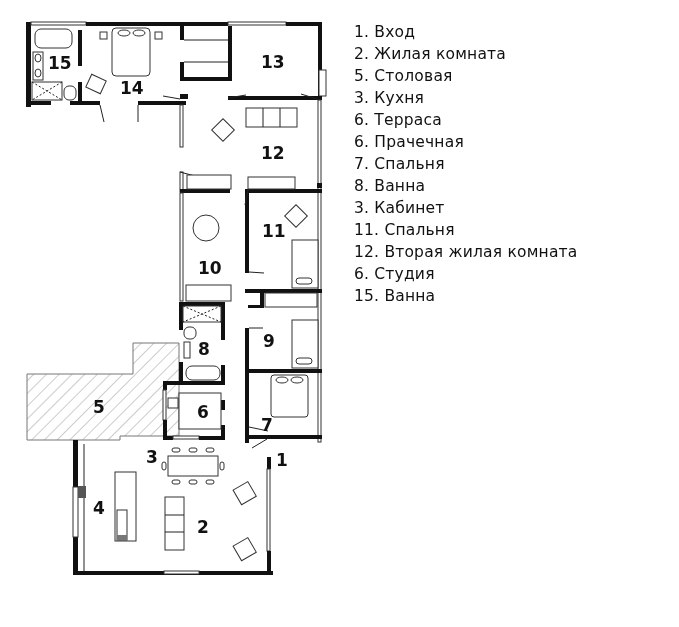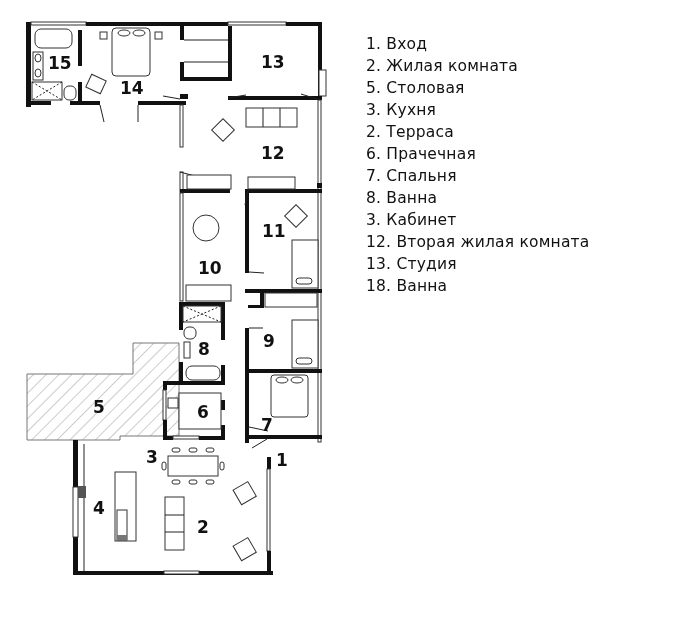--- a/index.html
+++ b/index.html
@@ -3,21 +3,21 @@
 <meta charset="utf-8">
 <style>
   html, body { margin: 0; padding: 0; background: #ffffff; }
   body { width: 679px; height: 627px; position: relative; overflow: hidden; font-family: "DejaVu Sans", sans-serif; }
   #plan { position: absolute; left: 0; top: 0; width: 340px; height: 627px; }
   .wall { fill: #111; }
   .thin { stroke: #222; stroke-width: 1; fill: none; }
   .win { fill: #fff; stroke: #333; stroke-width: 1; }
   .furn { fill: #fff; stroke: #333; stroke-width: 1; }
   .room-num { font-family: "DejaVu Sans", sans-serif; font-weight: bold; font-size: 17px; fill: #111; }
-  #legend { position: absolute; left: 354px; top: 21px; margin: 12px; padding: 0; list-style: none; }
+  #legend { position: absolute; left: 354px; top: 21px; margin: 0; padding: 0; list-style: none; }
   #legend li { font-family: "DejaVu Sans", sans-serif; font-size: 15.5px; line-height: 22px; color: #111; white-space: nowrap; letter-spacing: 0.2px; }
 </style>
 </head>
 <body>
 
 <svg id="plan" viewBox="0 0 340 627" xmlns="http://www.w3.org/2000/svg">
   <defs>
     <pattern id="hatch" patternUnits="userSpaceOnUse" width="9" height="9" patternTransform="rotate(45)">
       <line x1="0" y1="0" x2="0" y2="9" stroke="#999" stroke-width="1"></line>
     </pattern>
@@ -206,21 +206,22 @@
     <text class="room-num" x="120" y="94">14</text>
     <text class="room-num" x="48" y="69">15</text>
   </g>
 </svg>
 
 <ul id="legend">
   <li>1. Вход</li>
   <li>2. Жилая комната</li>
   <li>5. Столовая</li>
   <li>3. Кухня</li>
-  <li>2. Терраса</li>
+  <li>6. Терраса</li>
   <li>6. Прачечная</li>
   <li>7. Спальня</li>
   <li>8. Ванна</li>
   <li>3. Кабинет</li>
+  <li>11. Спальня</li>
   <li>12. Вторая жилая комната</li>
-  <li>13. Студия</li>
-  <li>18. Ванна</li>
+  <li>6. Студия</li>
+  <li>15. Ванна</li>
 </ul>
 
 </body></html>

